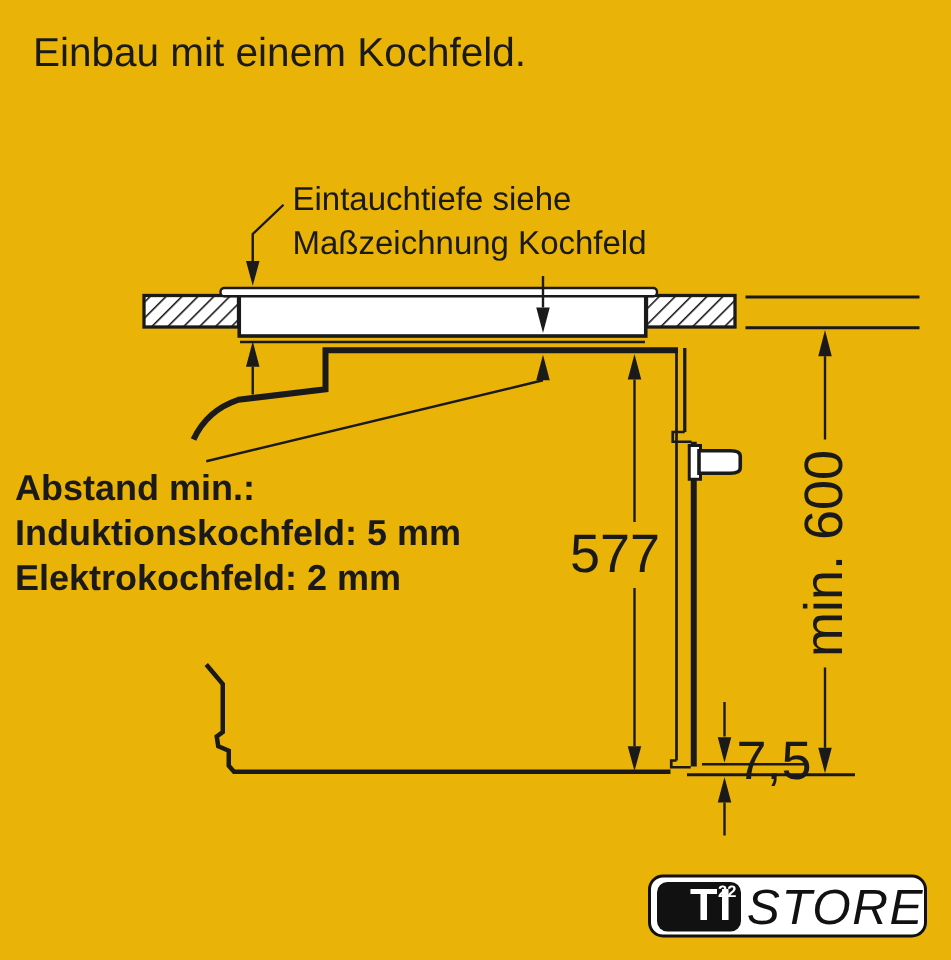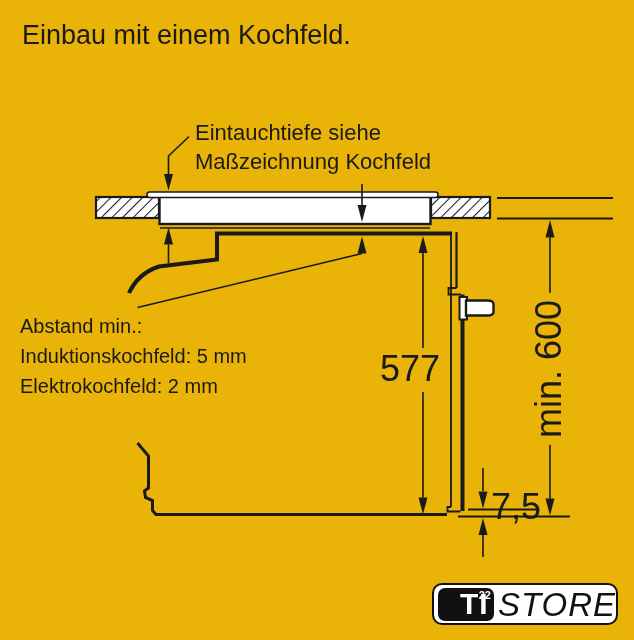--- a/index.html
+++ b/index.html
@@ -1,21 +1,21 @@
 <!DOCTYPE html>
 <html><head>
 <meta charset="utf-8">
 <style>
   html,body{margin:0;padding:0;background:#fff;}
   .stage{position:relative;width:634px;height:640px;background:#eab308;overflow:hidden;
          font-family:"Liberation Sans", sans-serif;color:#1a1a1a;}
   .abs{position:absolute;}
   .title{left:22px;top:20px;font-size:27px;line-height:31px;white-space:nowrap;}
   .callout{left:195px;top:118px;font-size:22px;line-height:29px;white-space:nowrap;}
-  .note{left:20px;top:311px;font-size:20px;line-height:30px;white-space:nowrap;}
+  .note{left:10px;top:311px;font-size:24px;line-height:30px;white-space:nowrap;font-weight:bold;}
   .dim{font-size:36px;line-height:38px;white-space:nowrap;}
   .dim-577{left:360px;top:350px;width:100px;text-align:center;}
   .dim-600{left:469px;top:350px;width:160px;height:38px;text-align:center;
            transform:rotate(-90deg);transform-origin:50% 50%;}
   .dim-75{left:491px;top:488px;}
   svg.draw{position:absolute;left:0;top:0;}
   
   .logo{left:432px;top:583px;width:186px;height:42px;border:2.5px solid #111;
         border-radius:10px;background:#fff;display:flex;align-items:center;box-sizing:border-box;}
   .logo-badge{position:relative;margin-left:4px;width:60px;height:33px;background:#111;

